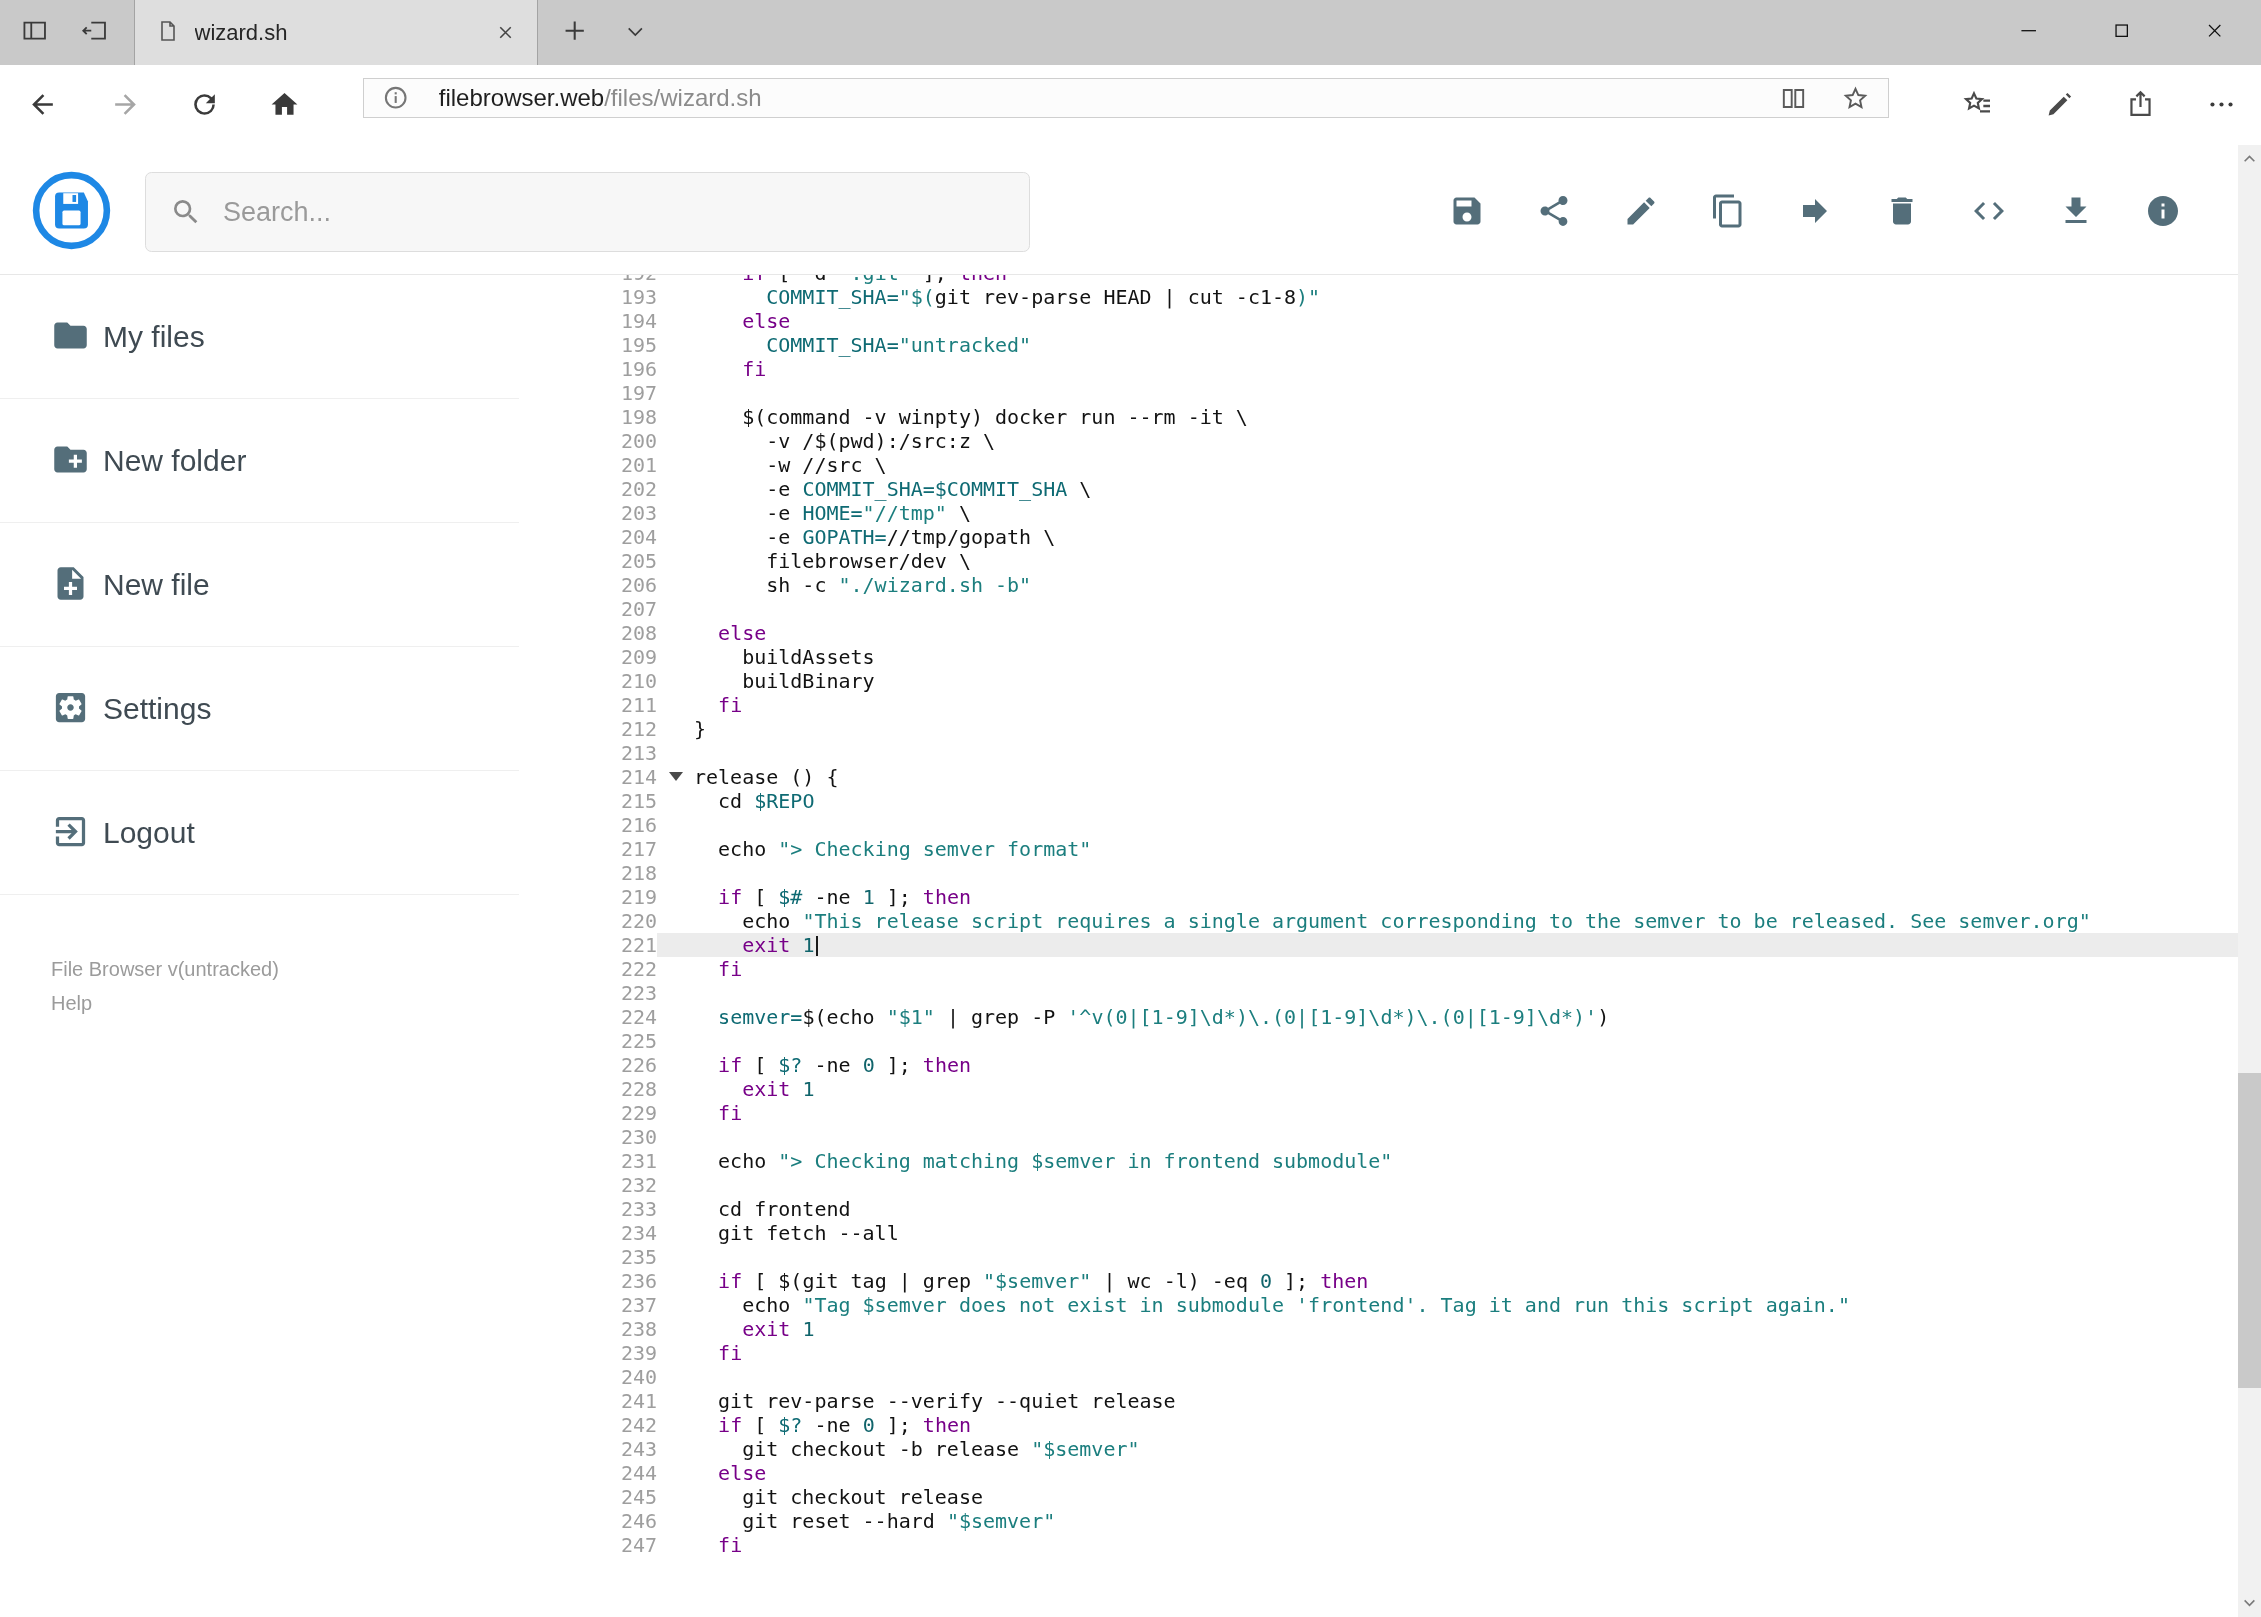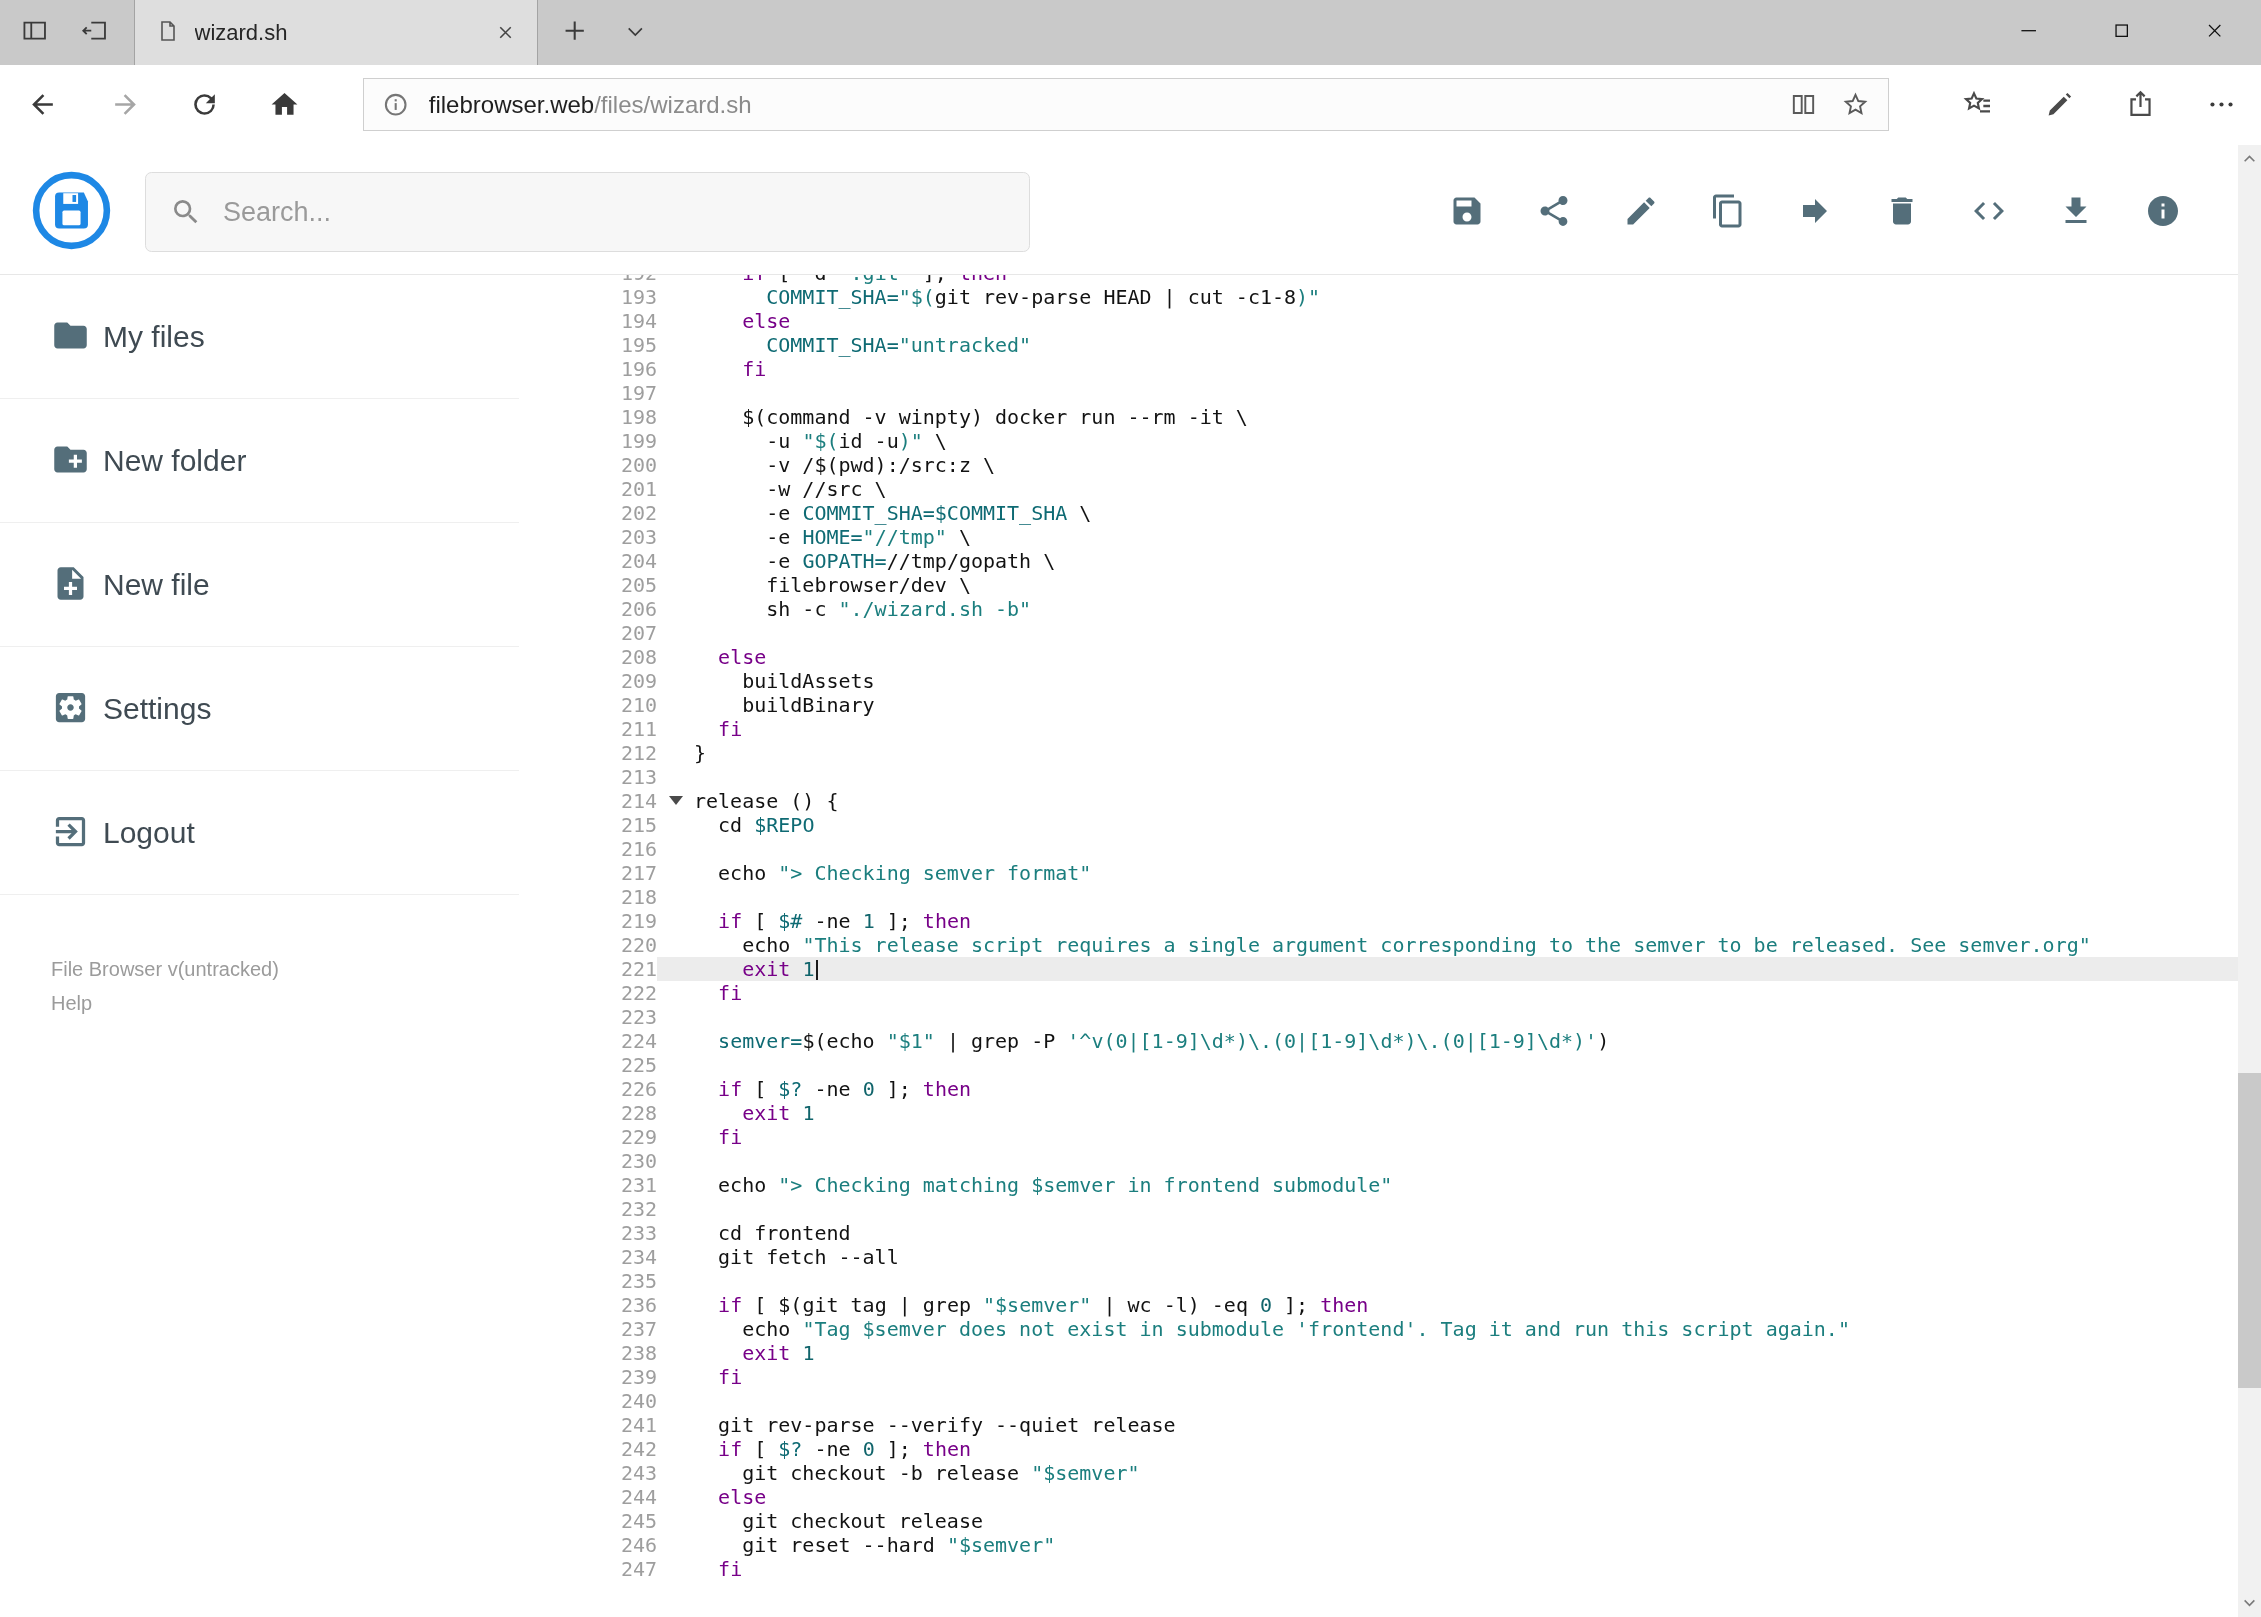--- a/index.html
+++ b/index.html
@@ -19,22 +19,22 @@
   .tab-title { font-size:22px; color:#262626; margin-left:14.5px; flex:1; white-space:nowrap; overflow:hidden; }
   .newtab { position:absolute; left:546px; top:0; width:57px; height:65px; display:flex; align-items:center; justify-content:center; }
   .tabchev { position:absolute; left:607px; top:0; width:57px; height:65px; display:flex; align-items:center; justify-content:center; }
   .winbtns { position:absolute; right:0; top:0; height:65px; display:flex; }
   .winbtn { width:93px; height:65px; display:flex; align-items:center; justify-content:center; }
 
   
   .navbar { position:absolute; left:0; top:65px; right:0; height:81px; background:#fff; border-bottom:0.8px solid #ececec; }
   .navbtn { position:absolute; top:8px; width:68px; height:65px; display:flex; align-items:center; justify-content:center; }
   #nav-back { left:8px; } #nav-forward { left:91px; } #nav-refresh { left:170px; } #nav-home { left:250px; }
-  .addressbar { position:absolute; left:363px; top:13px; width:1526px; height:53px; background:#fcfcfc;
-                border:0.8px solid #cfcfcf; display:flex; align-items:center; padding:0 18px; }
+  .addressbar { position:absolute; left:363px; top:13px; width:1526px; height:40px; background:#fcfcfc;
+                border:0.8px solid #cfcfcf; display:flex; align-items:center; padding:0 18px;gap:10px; }
   .url { font-size:24px; margin-left:19.4px; flex:1; white-space:nowrap; overflow:hidden; }
   .url .host { color:#1f1f1f; } .url .path { color:#8b8b8b; }
   .addr-icon { display:flex; margin-left:22.6px; }
   .navbtn2 { position:absolute; top:8px; width:68px; height:65px; display:flex; align-items:center; justify-content:center; }
   #nav-hub { left:1944px; } #nav-note { left:2025px; } #nav-share { left:2106px; } #nav-more { left:2187px; }
 
   
   .appbar { position:absolute; left:0; top:145px; right:22.6px; height:130px; background:#fff; border-bottom:0.8px solid #e7e7e7; }
   .logo { position:absolute; left:32px; top:26px; width:79px; height:79px; display:flex; }
   .searchbox { position:absolute; left:145px; top:27.4px; width:885px; height:80px; background:#f7f7f7;
@@ -329,25 +329,20 @@
           <div class="cm-gutter">197</div>
           <div class="cm-fold"></div>
           <div class="cm-code"></div>
         </div>
         <div class="cm-row">
           <div class="cm-gutter">198</div>
           <div class="cm-fold"></div>
           <div class="cm-code">    $(command -v winpty) docker run --rm -it \</div>
         </div>
         <div class="cm-row">
-          <div class="cm-gutter">199</div>
-          <div class="cm-fold"></div>
-          <div class="cm-code">      -u <span class="tk-str">"$(</span>id -u<span class="tk-str">)"</span> \</div>
-        </div>
-        <div class="cm-row">
           <div class="cm-gutter">200</div>
           <div class="cm-fold"></div>
           <div class="cm-code">      -v /$(pwd):/src:z \</div>
         </div>
         <div class="cm-row">
           <div class="cm-gutter">201</div>
           <div class="cm-fold"></div>
           <div class="cm-code">      -w //src \</div>
         </div>
         <div class="cm-row">

